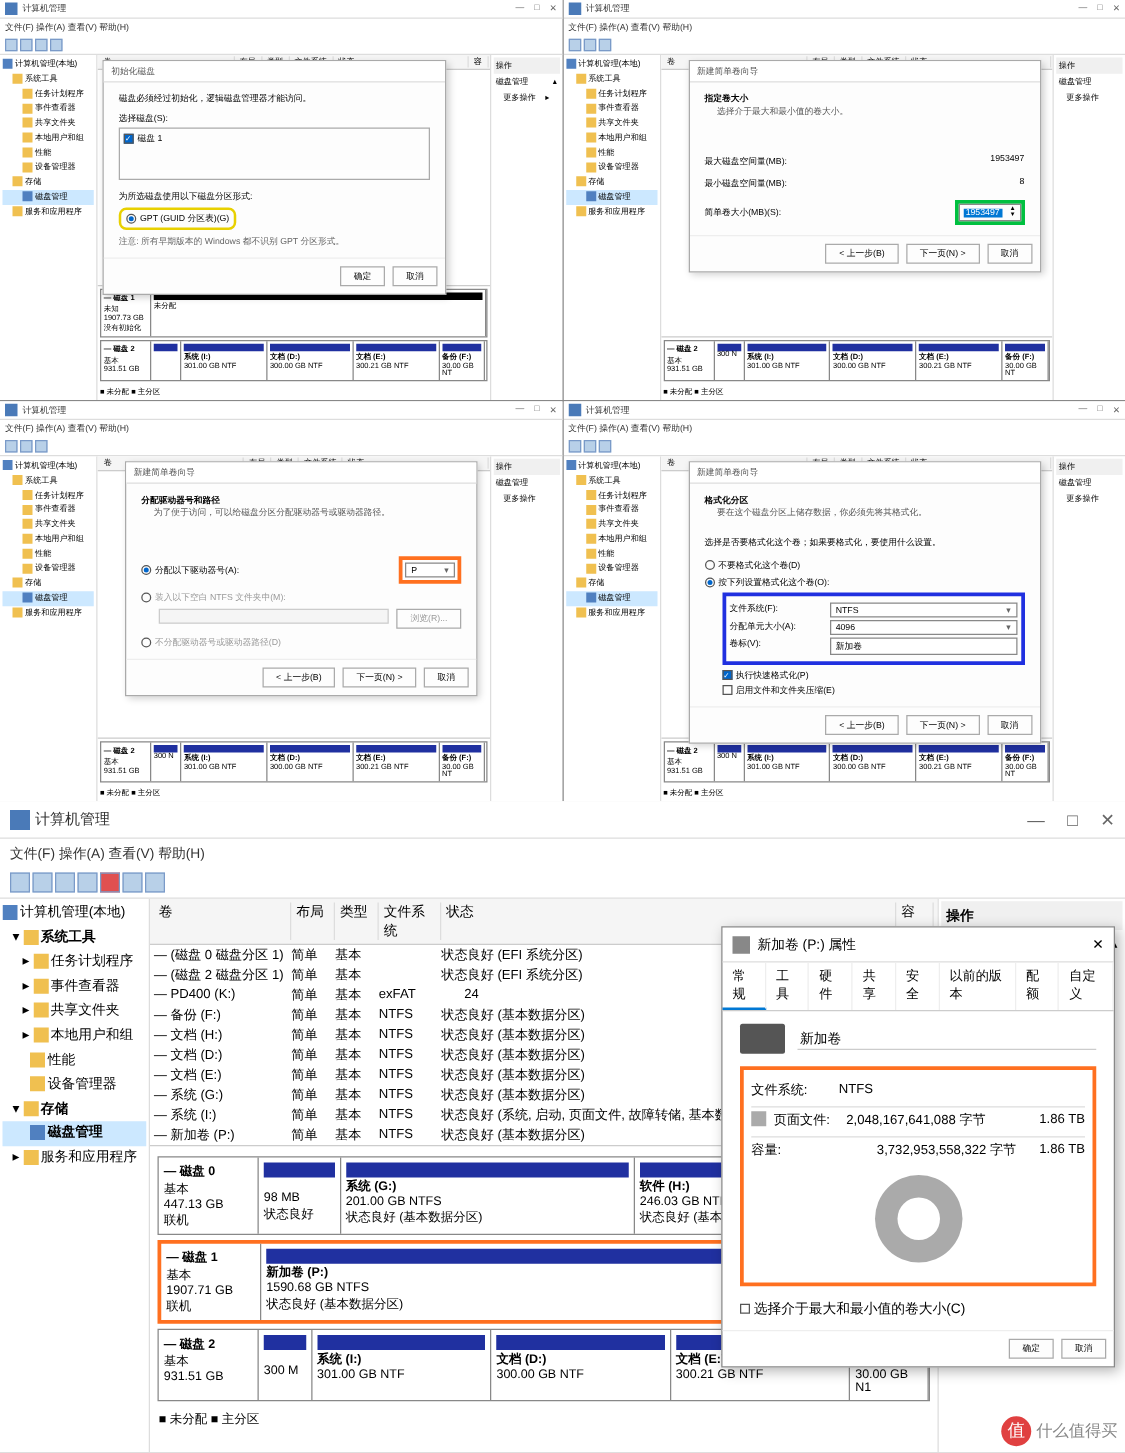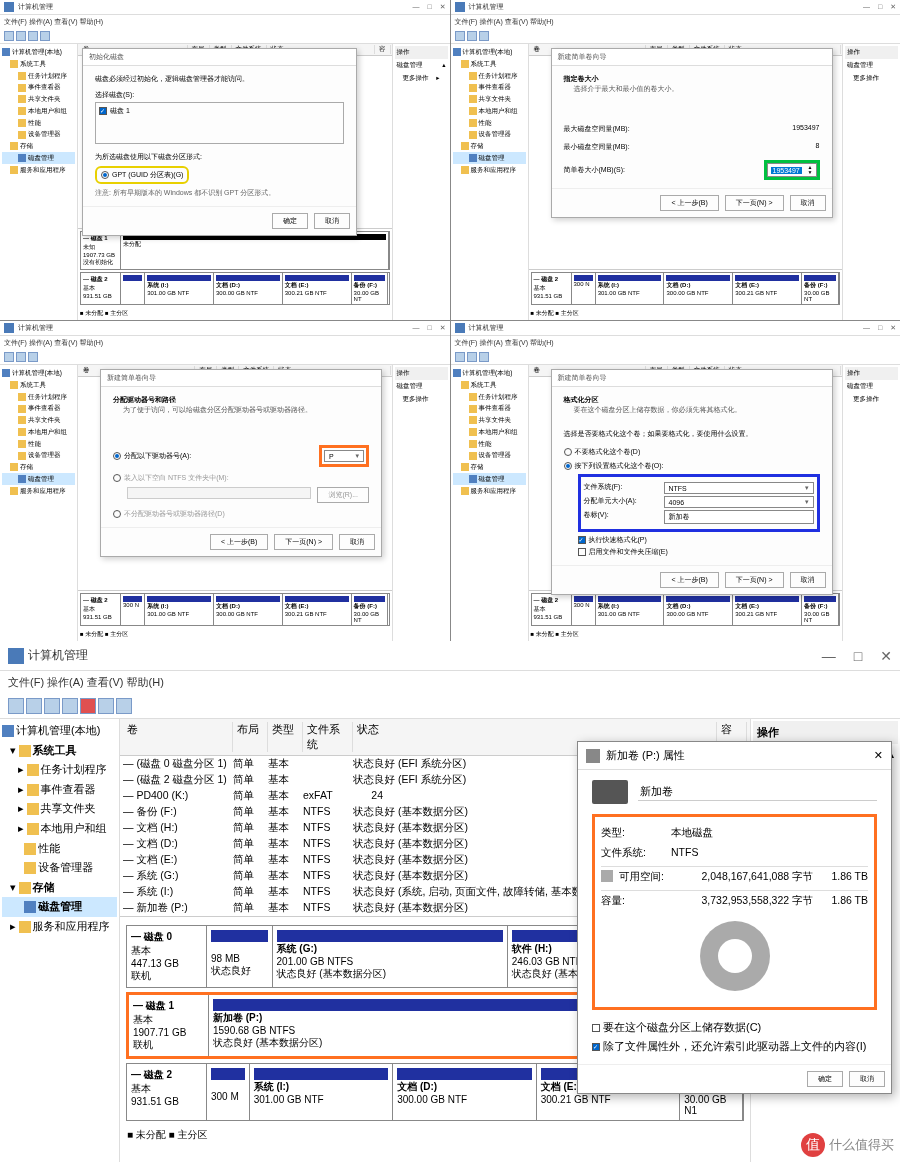--- a/index.html
+++ b/index.html
@@ -602,49 +602,54 @@
         </div>
     </div>
   </div>
 
   <div class="propwin">
     <div class="pw-title">
         <span style="width:14px;height:14px;background:#888;margin-right:6px"></span>
         <span>新加卷 (P:) 属性</span>
         <span style="margin-left:auto;cursor:pointer">✕</span>
       </div>
+    <div class="tabs">
+      <div class="tab active">常规</div>
+      <div class="tab">工具</div>
+      <div class="tab">硬件</div>
+      <div class="tab">共享</div>
+      <div class="tab">安全</div>
+      <div class="tab">以前的版本</div>
+      <div class="tab">配额</div>
+      <div class="tab">自定义</div>
+    </div>
     <div class="pw-body">
       <div style="display:flex;align-items:center;margin-bottom:10px">
           <div class="drive-icon"></div>
           <input style="flex: 1 1 0%; border-top: none; border-right: none; border-left: none; border-image: initial; border-bottom: 1px solid rgb(204, 204, 204); font-size: 11px; padding: 2px;" value="新加卷">
         </div>
       <div class="hl-orange" style="padding:6px">
-        <div class="row">
-            <span style="width:70px">类型:</span>
-            <span>本地磁盘</span>
-          </div>
         <div class="row" style="border-bottom:1px solid #ddd;padding-bottom:6px">
             <span style="width:70px">文件系统:</span>
             <span>NTFS</span>
           </div>
         <div class="row" style="border-bottom:1px solid #ddd;padding-bottom:6px">
             <span class="sq" style="background:#aaa"></span>
-            <span style="width:58px">可用空间:</span>
-            <span style="flex:1;text-align:right">2,048,167,641,088 字节</span>
+            <span style="width:58px">页面文件:</span>
+            <span style="flex:1;">2,048,167,641,088 字节</span>
             <span style="width:55px;text-align:right">1.86 TB</span>
           </div>
         <div class="row">
             <span style="width:70px">容量:</span>
             <span style="flex:1;text-align:right">3,732,953,558,322 字节</span>
             <span style="width:55px;text-align:right">1.86 TB</span>
           </div>
         <div class="pie"></div>
       </div>
-      <div style="margin-top:10px"><span class="chk"></span><span>要在这个磁盘分区上储存数据(C)</span></div>
-      <div style="margin-top:4px"><span class="chk on"></span><span>除了文件属性外，还允许索引此驱动器上文件的内容(I)</span></div>
+      <div style="margin-top:10px"><span class="chk"></span><span>选择介于最大和最小值的卷大小(C)</span></div>
     </div>
     <div class="dlg-btns" style="font-size:11px">
         <button class="btn">确定</button>
         <button class="btn">取消</button>
       </div>
   </div>
 
   <div class="watermark">
       <div class="logo">值</div>
       <span>什么值得买</span>

